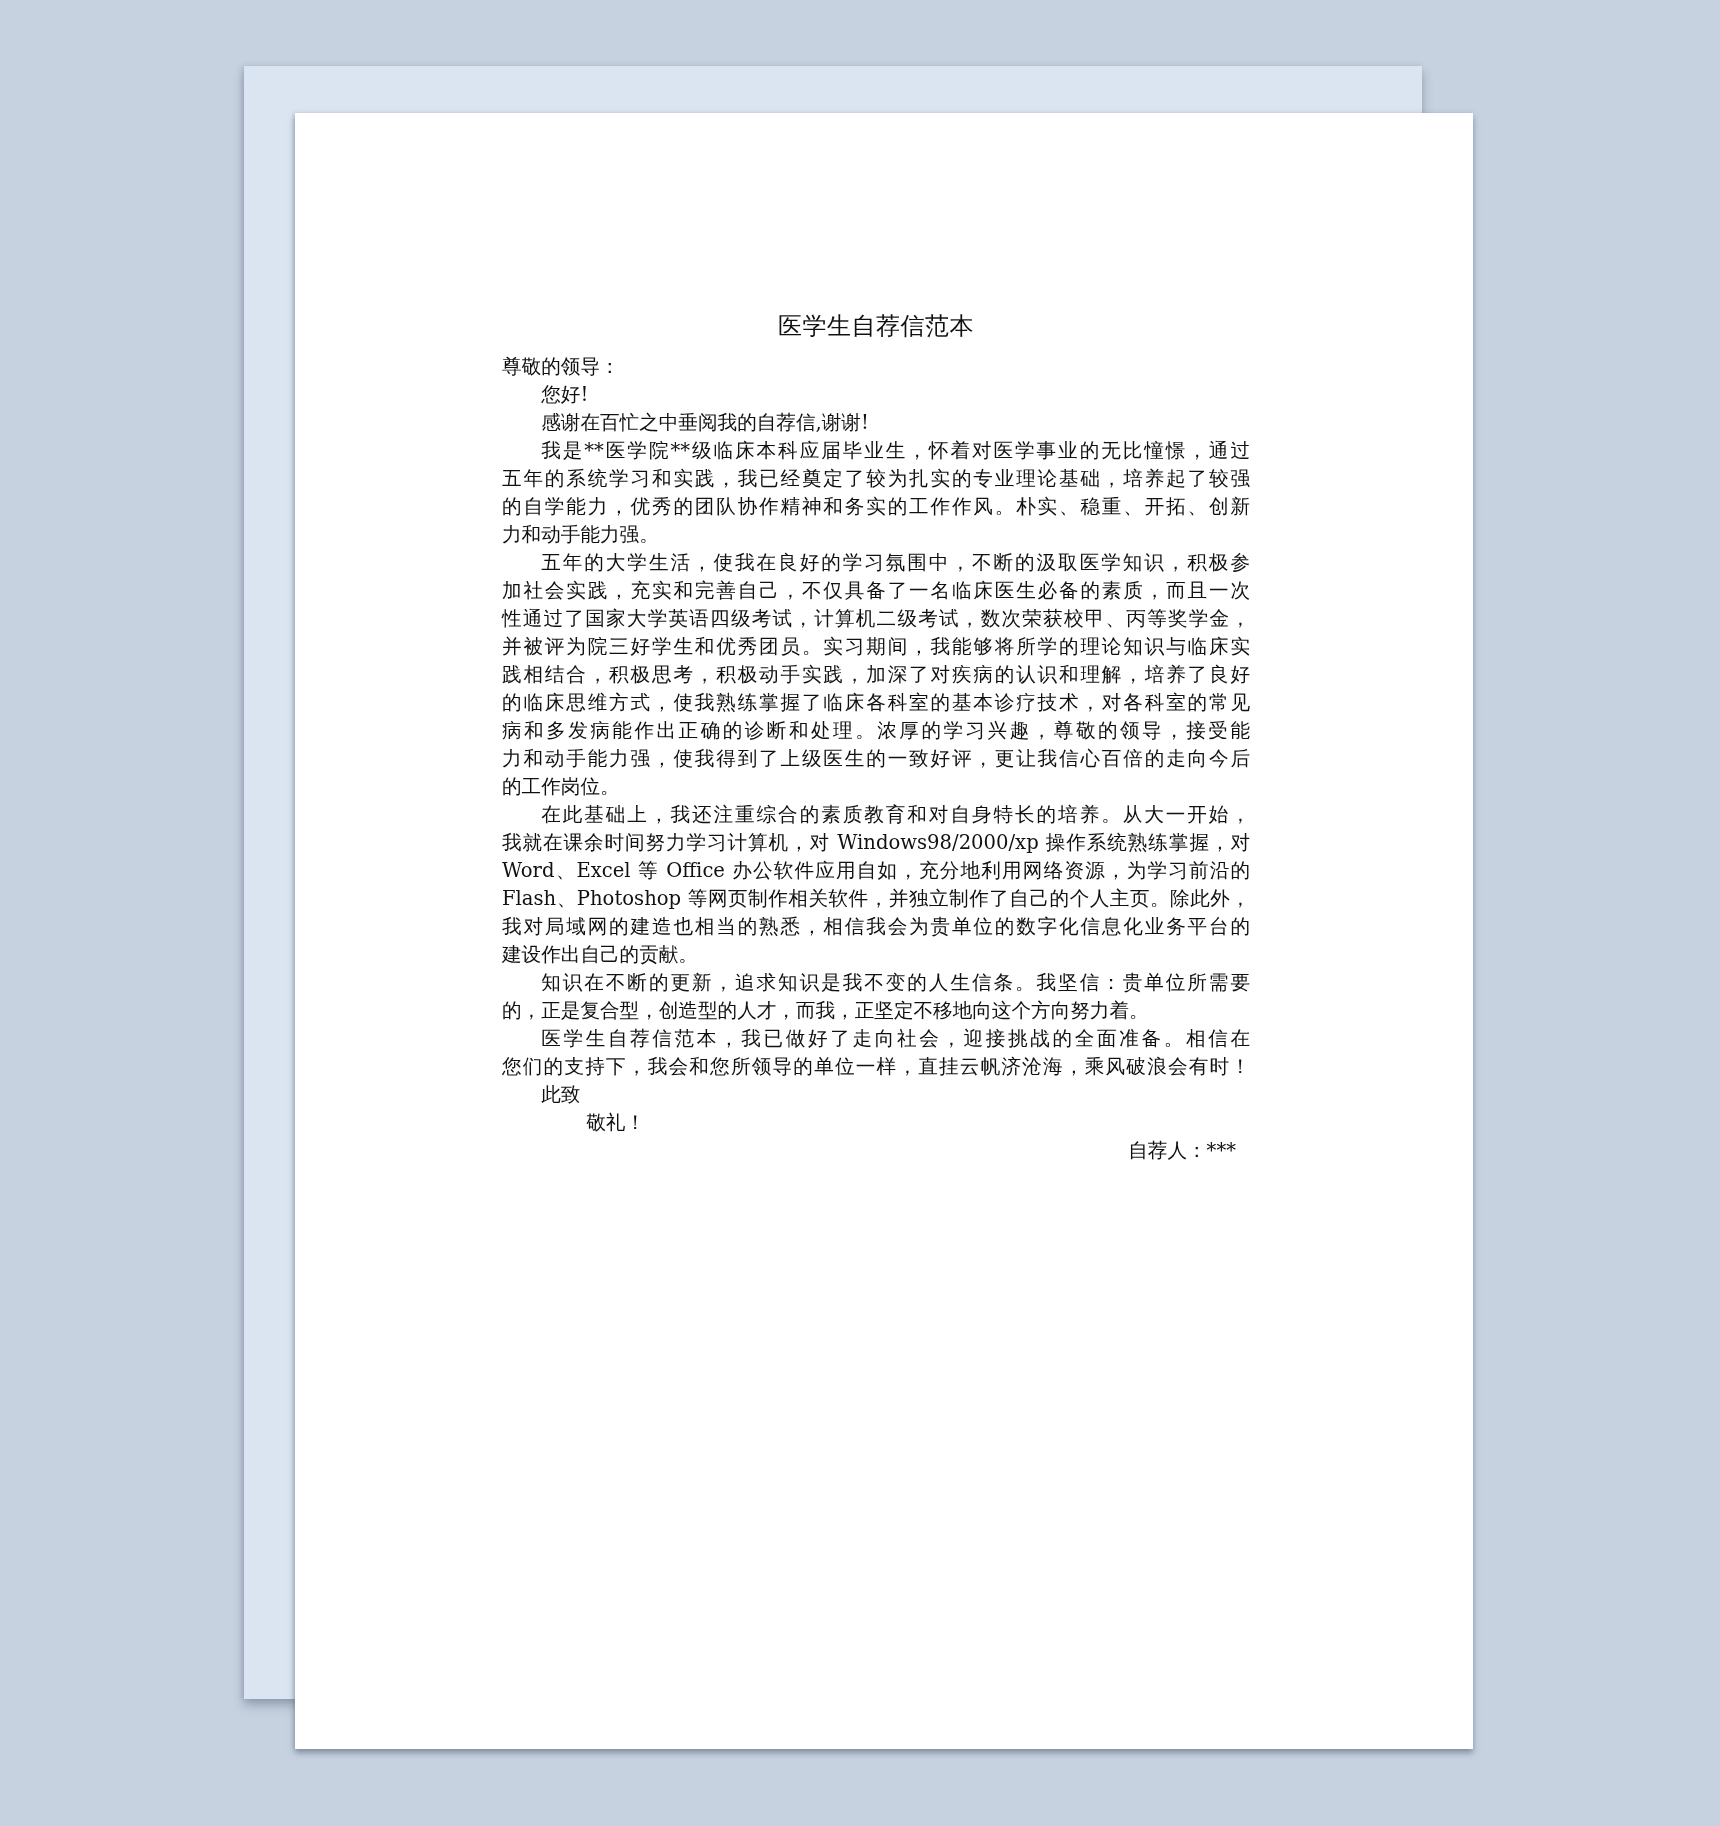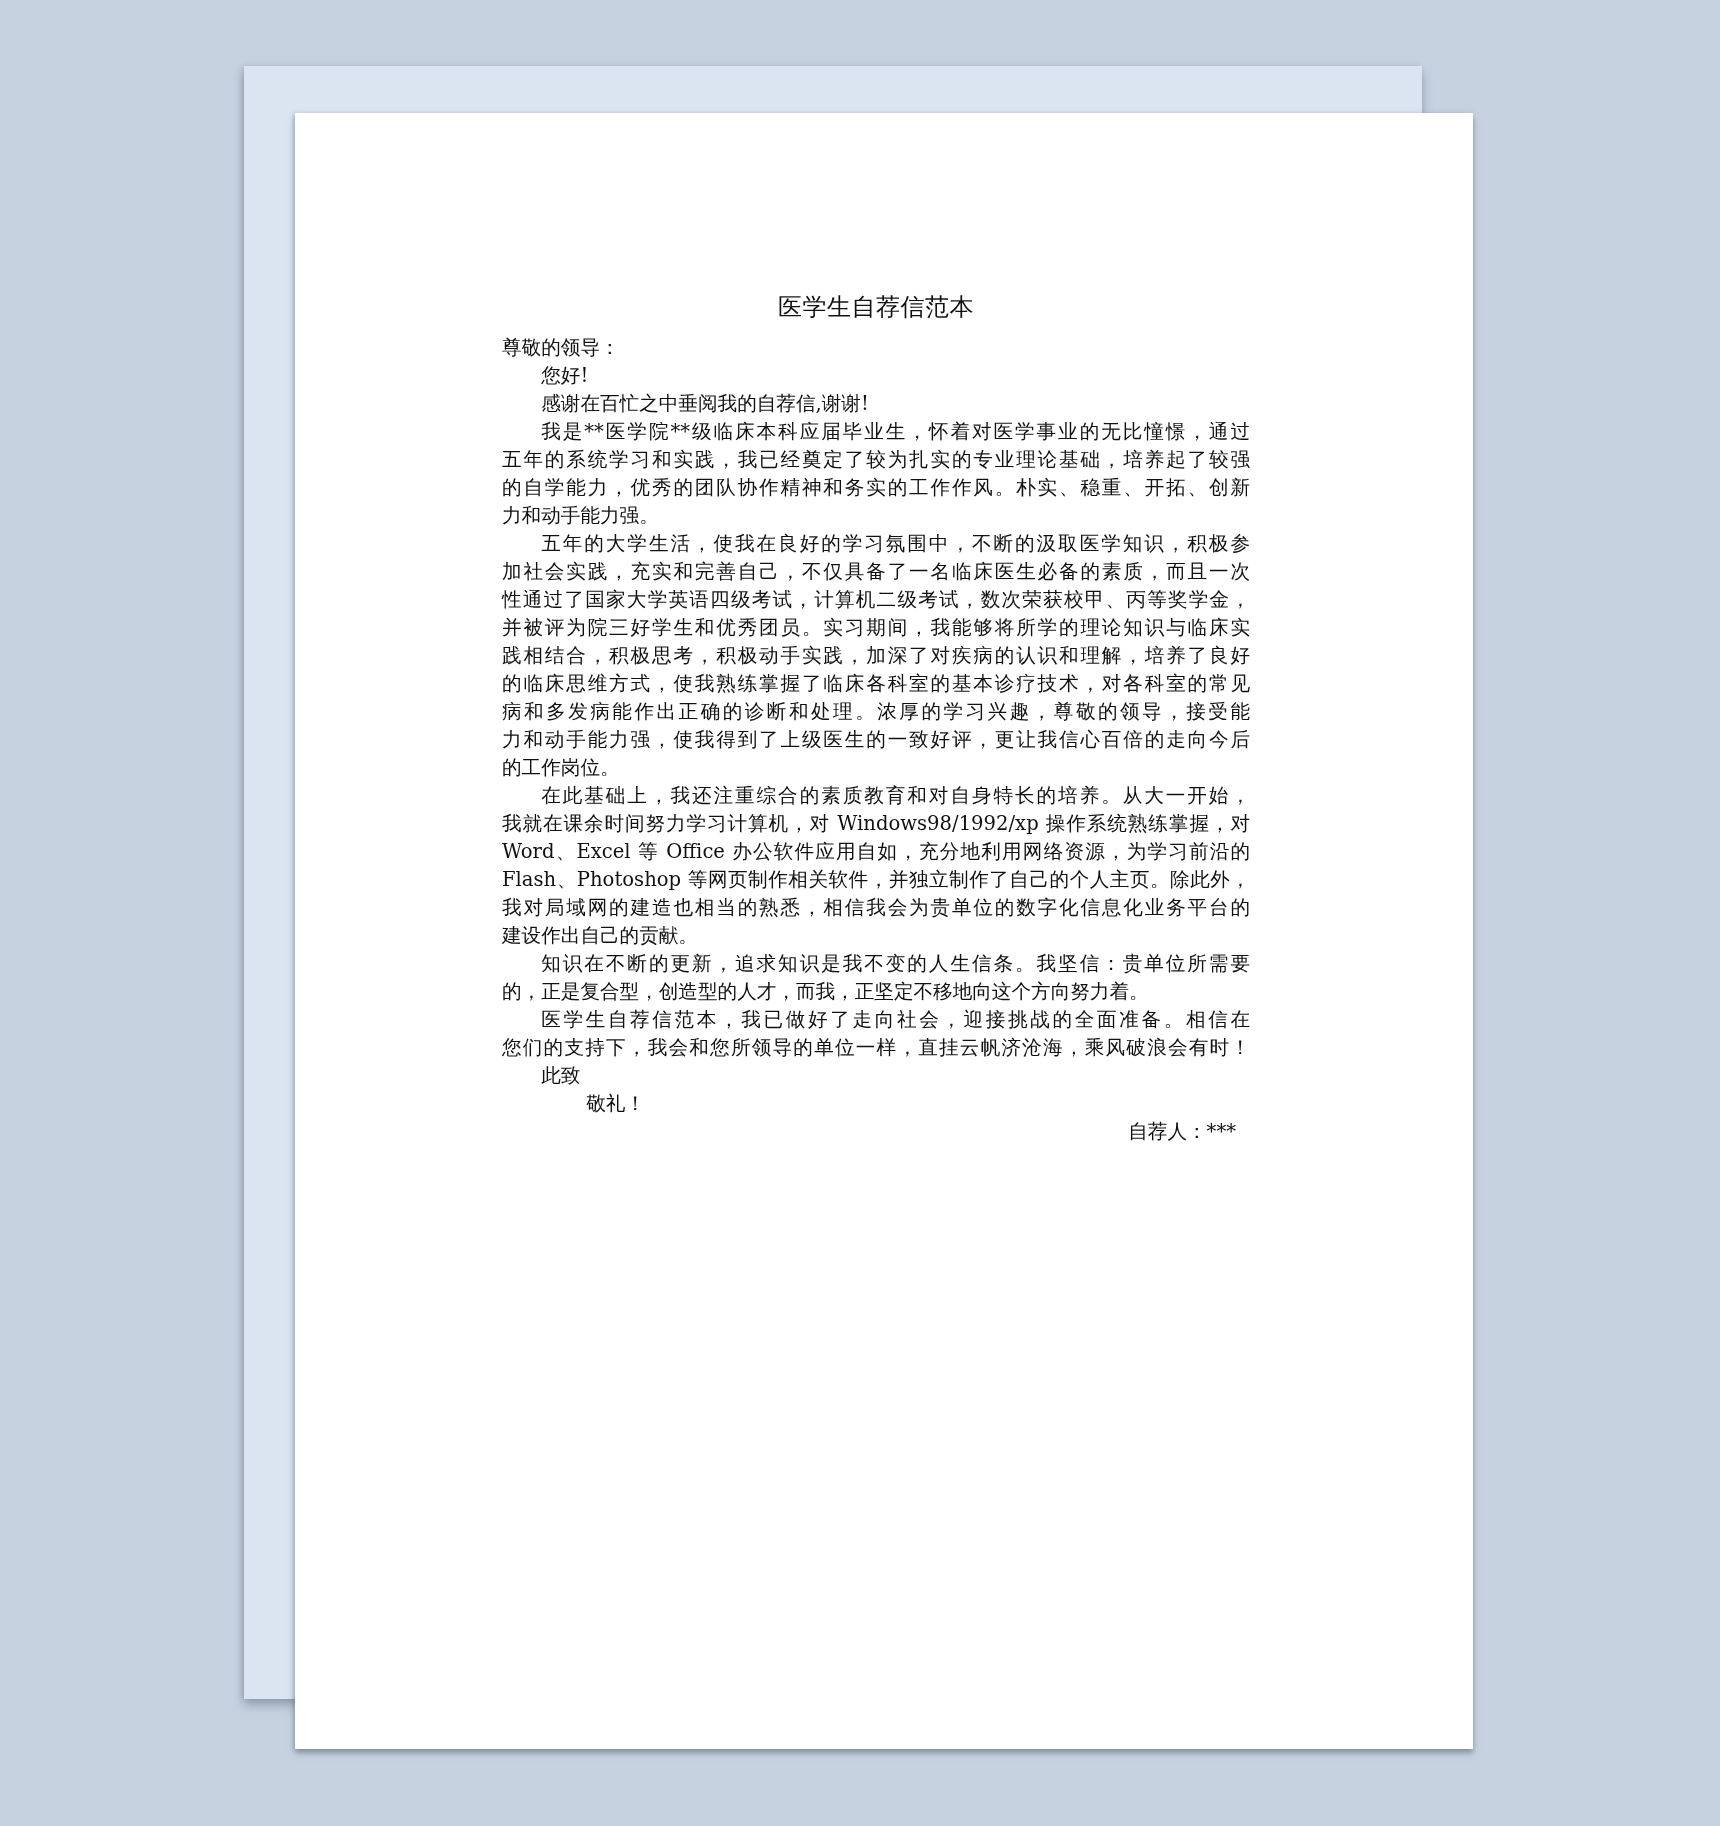--- a/index.html
+++ b/index.html
@@ -28,21 +28,21 @@
     left: 295px;
     top: 113px;
     width: 1178px;
     height: 1636px;
     background: #ffffff;
     box-shadow: 0 4px 6px rgba(80, 95, 115, 0.55), -2px 0 4px rgba(120,135,155,0.25);
   }
   .letter {
     position: absolute;
     left: 207px;   
-    top: 179px;    
+    top: 198px;    
     width: 748px;
     color: #111;
   }
   .title {
     text-align: center;
     font-size: 24px;
     line-height: 30px;
     height: 30px;
     margin-bottom: 12px;
     letter-spacing: 0.5px;
@@ -98,21 +98,21 @@
       <span class="pline">并被评为院三好学生和优秀团员。实习期间，我能够将所学的理论知识与临床实</span>
       <span class="pline">践相结合，积极思考，积极动手实践，加深了对疾病的认识和理解，培养了良好</span>
       <span class="pline">的临床思维方式，使我熟练掌握了临床各科室的基本诊疗技术，对各科室的常见</span>
       <span class="pline">病和多发病能作出正确的诊断和处理。浓厚的学习兴趣，尊敬的领导，接受能</span>
       <span class="pline">力和动手能力强，使我得到了上级医生的一致好评，更让我信心百倍的走向今后</span>
       <span class="pline last">的工作岗位。</span>
     </div>
 
     <div>
       <span class="pline first">在此基础上，我还注重综合的素质教育和对自身特长的培养。从大一开始，</span>
-      <span class="pline">我就在课余时间努力学习计算机，对 Windows98/1992/xp 操作系统熟练掌握，对</span>
+      <span class="pline">我就在课余时间努力学习计算机，对 Windows98/2000/xp 操作系统熟练掌握，对</span>
       <span class="pline">Word、Excel 等 Office 办公软件应用自如，充分地利用网络资源，为学习前沿的</span>
       <span class="pline">Flash、Photoshop 等网页制作相关软件，并独立制作了自己的个人主页。除此外，</span>
       <span class="pline">我对局域网的建造也相当的熟悉，相信我会为贵单位的数字化信息化业务平台的</span>
       <span class="pline last">建设作出自己的贡献。</span>
     </div>
 
     <div>
       <span class="pline first">知识在不断的更新，追求知识是我不变的人生信条。我坚信：贵单位所需要</span>
       <span class="pline last">的，正是复合型，创造型的人才，而我，正坚定不移地向这个方向努力着。</span>
     </div>

